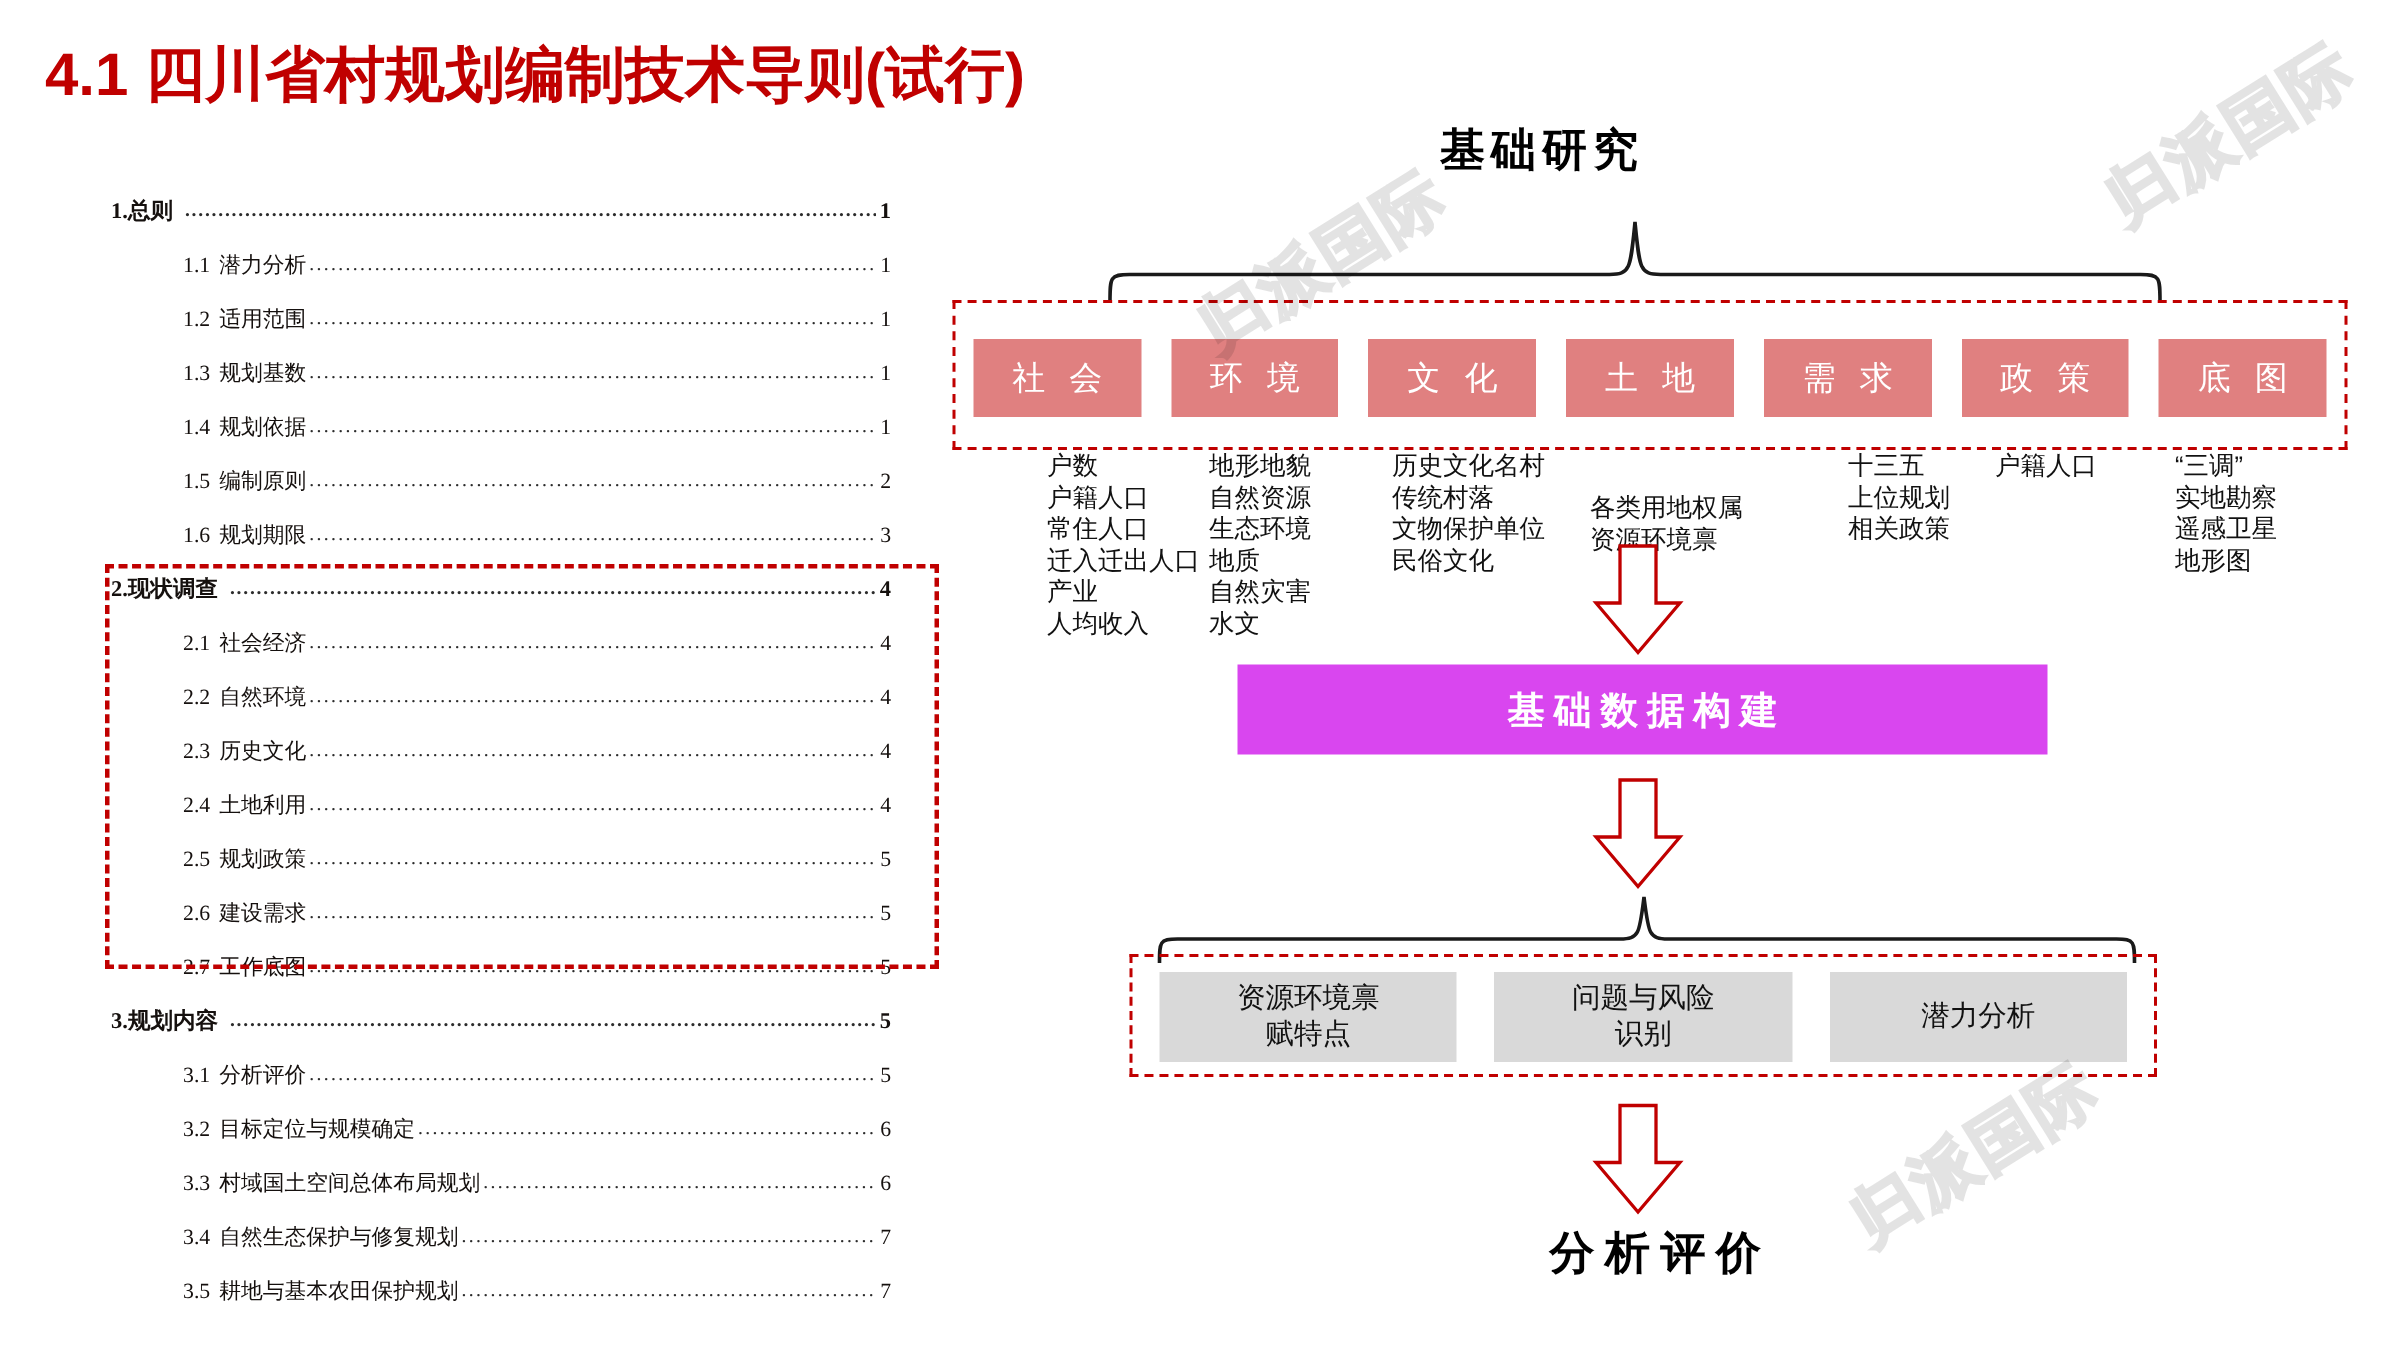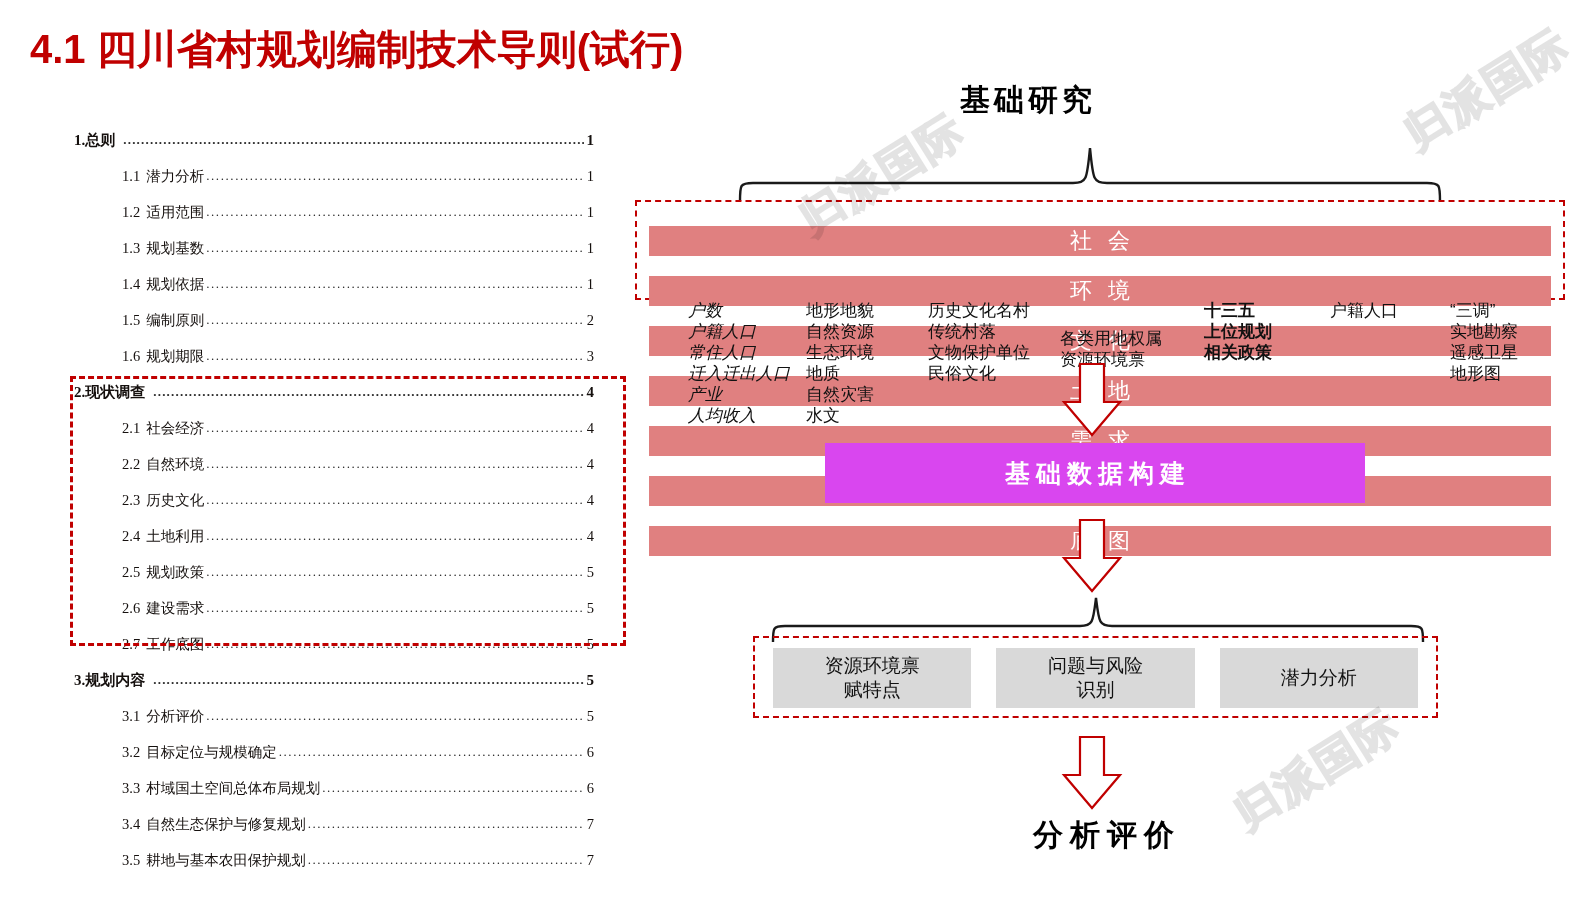--- a/index.html
+++ b/index.html
@@ -140,21 +140,20 @@
     position: absolute;
     left: 15px;
     top: 226px;
     width: 930px;
     height: 52px;
     display: flex;
     align-items: stretch;
     padding: 0 14px;
     box-sizing: border-box;
     gap: 20px;
-    flex-direction: column;
   }
   .chip {
     flex: 1 1 0;
     background: #E08080;
     color: #ffffff;
     display: flex;
     align-items: center;
     justify-content: center;
     font-size: 22px;
     letter-spacing: 5px;
@@ -423,21 +422,21 @@
       <div class="chip">社 会</div>
       <div class="chip">环 境</div>
       <div class="chip">文 化</div>
       <div class="chip">土 地</div>
       <div class="chip">需 求</div>
       <div class="chip">政 策</div>
       <div class="chip">底 图</div>
     </div>
 
   <div class="detail-cols" id="detail-cols">
-      <div class="detail-col" style="left: 48px; font-style: italic;">
+      <div class="detail-col" style="left: 58px;">
         <div>户数</div>
         <div>户籍人口</div>
         <div>常住人口</div>
         <div>迁入迁出人口</div>
         <div>产业</div>
         <div>人均收入</div>
       </div>
       <div class="detail-col" style="left: 166px;">
         <div>地形地貌</div>
         <div>自然资源</div>
@@ -449,21 +448,21 @@
       <div class="detail-col" style="left: 288px;">
         <div>历史文化名村</div>
         <div>传统村落</div>
         <div>文物保护单位</div>
         <div>民俗文化</div>
       </div>
       <div class="detail-col" style="left: 420px; margin-top: 28px;">
         <div>各类用地权属</div>
         <div>资源环境禀</div>
       </div>
-      <div class="detail-col" style="left: 564px; font-weight: bold;">
+      <div class="detail-col" style="left: 592px;">
         <div>十三五</div>
         <div>上位规划</div>
         <div>相关政策</div>
       </div>
       <div class="detail-col" style="left: 690px;">
         <div>户籍人口</div>
       </div>
       <div class="detail-col" style="left: 810px;">
         <div>“三调”</div>
         <div>实地勘察</div>

